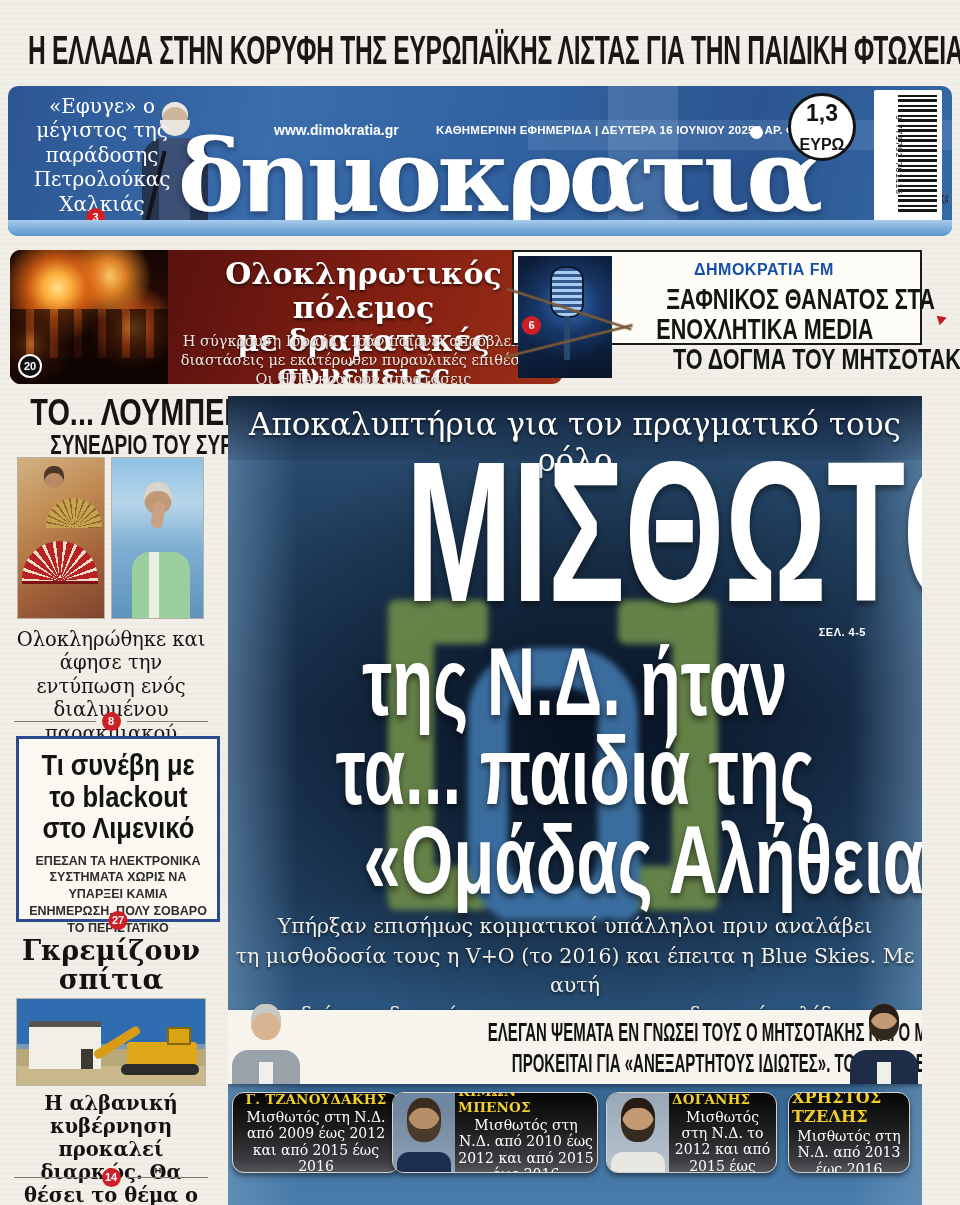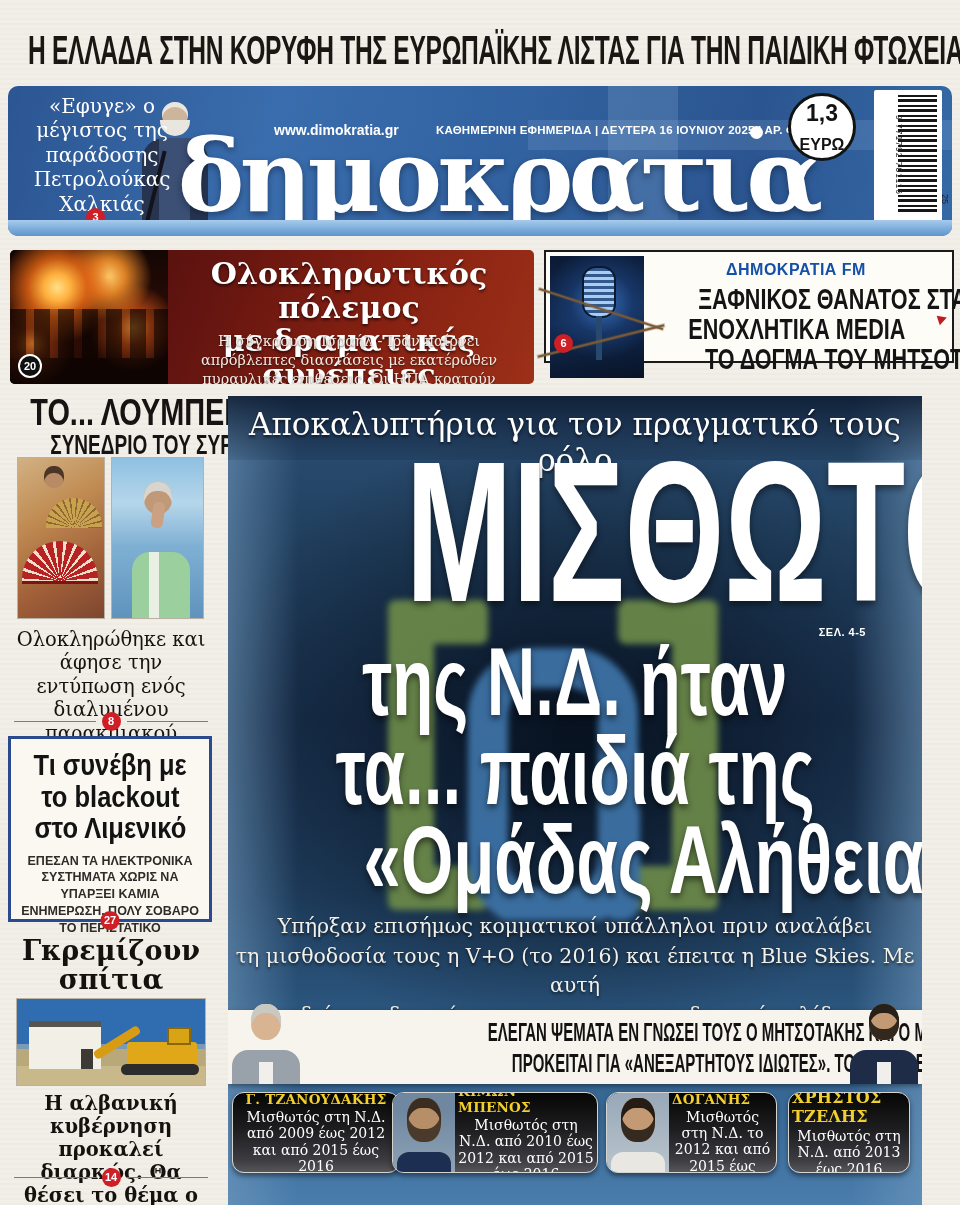--- a/index.html
+++ b/index.html
@@ -42,41 +42,41 @@
   .price .v{font-weight:800;font-size:23px;line-height:1;}
   .price .c{font-weight:800;font-size:16px;line-height:1;margin-top:12px;}
   .barcode{left:866px;top:4px;width:68px;height:142px;background:#fff;border-radius:2px;}
   .barcode .bars{position:absolute;left:24px;top:5px;right:5px;bottom:20px;
      background:repeating-linear-gradient(180deg,#161616 0 2px,transparent 2px 4px,#161616 4px 7px,transparent 7px 10px);}
   .barcode .num{position:absolute;left:-40px;top:60px;width:130px;text-align:center;font-size:8.5px;color:#222;
      transform:rotate(90deg);letter-spacing:1px;}
   .barcode .iss{position:absolute;right:-8px;bottom:28px;font-size:9px;color:#222;transform:rotate(90deg);}
 
   
-  .war{left:10px;top:250px;width:524px;height:134px;border-radius:5px;overflow:hidden;
-    background:linear-gradient(110deg,#3a0d08 0%,#621410 35%,#872112 70%,#9c3018 100%);}
+  .war{left:10px;top:250px;width:524px;height:134px;border-radius:11px;overflow:hidden;
+    background:linear-gradient(110deg,#3a0d08 0%,#621410 35%,#872112 70%,#9c3018 100%);padding-left:29px;}
   .war .fire{left:0;top:0;width:158px;height:134px;
     background:
       radial-gradient(circle at 30% 28%,#ffe08a 0,#ffb13e 9%,rgba(225,100,20,.85) 20%,rgba(120,35,10,0) 38%),
       radial-gradient(circle at 62% 20%,#ffcf6e 0,rgba(240,140,40,.9) 12%,rgba(150,50,12,0) 30%),
       radial-gradient(circle at 78% 58%,#ff9f3a 0,rgba(200,80,20,.8) 12%,rgba(100,30,8,0) 30%),
       radial-gradient(circle at 14% 70%,#ff8f2e 0,rgba(180,70,18,.7) 10%,rgba(90,25,6,0) 26%),
       linear-gradient(180deg,#140604,#2f0d07 55%,#1c0805);}
   .war .fire::after{content:"";position:absolute;left:0;bottom:0;width:100%;height:56%;opacity:.75;
       background:
         linear-gradient(0deg,#0a0302 0 34%,transparent 34%),
         repeating-linear-gradient(90deg,rgba(8,3,2,.9) 0 16px,rgba(50,16,8,.45) 16px 24px);}
   .war .ttl{left:160px;right:6px;top:7px;text-align:center;color:#fff;font-weight:700;
             font-size:30px;line-height:1.12;text-shadow:0 2px 3px rgba(0,0,0,.65);}
   .war .dk{left:162px;right:8px;top:82px;text-align:center;color:#f4e9e2;font-size:14.5px;line-height:1.3;
            text-shadow:0 1px 2px rgba(0,0,0,.6);}
   .war .badge{position:absolute;left:8px;bottom:6px;}
 
   
-  .fm{left:544px;top:250px;width:410px;height:113px;background:#fdfcf7;border:2px solid #1a1a1a;box-sizing:border-box;}
+  .fm{left:512px;top:250px;width:410px;height:95px;background:#fdfcf7;border:2px solid #1a1a1a;box-sizing:border-box;}
   .fm .mic{left:4px;top:4px;width:94px;height:122px;
      background:radial-gradient(circle at 55% 38%,#2f62a8 0 8%,rgba(30,70,130,.5) 34%,rgba(8,18,38,0) 62%),
                 linear-gradient(170deg,#0b1a34,#132c55 50%,#081326);}
   .fm .mic .cap{position:absolute;left:32px;top:10px;width:30px;height:48px;border-radius:14px;border:2px solid #0c1a30;
      background:repeating-linear-gradient(0deg,#a9cdf2 0 3px,#33588c 3px 6px);}
   .fm .mic .stem{position:absolute;left:46px;top:60px;width:6px;height:44px;background:#27496f;}
   .fm .mic .w1,.fm .mic .w2{position:absolute;left:-14px;width:130px;height:2px;background:#7a5a36;
      box-shadow:0 0 0 1px rgba(122,90,54,.35);}
   .fm .mic .w1{top:52px;transform:rotate(18deg);}
   .fm .mic .w2{top:84px;transform:rotate(-14deg);}
@@ -103,21 +103,21 @@
   .sy-ph.r{width:93px;background:linear-gradient(180deg,#8fc0e2 0%,#b6d6ea 28%,#7fb0d4 55%,#5f93bc 100%);}
   .sy-ph.r .hd{position:absolute;left:32px;top:24px;width:28px;height:32px;border-radius:45%;background:#c09a78;
       box-shadow:inset 0 9px 0 rgba(216,216,210,.95);}
   .sy-ph.r .hands{position:absolute;left:40px;top:44px;width:12px;height:26px;background:#caa183;border-radius:5px;transform:rotate(8deg);}
   .sy-ph.r .tank{position:absolute;left:20px;bottom:0;width:58px;height:66px;border-radius:18px 18px 0 0;
       background:linear-gradient(90deg,#9ccf9e 0 30%,#e9efe3 30% 46%,#9ccf9e 46% 100%);}
   .sy-cap{left:10px;top:628px;width:202px;text-align:center;color:#171310;font-size:19.5px;line-height:1.2;}
   .rule{display:flex;align-items:center;gap:6px;}
   .rule .ln{flex:1;height:1px;background:#7c7a74;}
   .rule8{left:14px;top:712px;width:194px;}
-  .blackout{left:8px;top:736px;width:204px;height:186px;border:3px solid #2b4a8e;background:#faf8f1;box-sizing:border-box;}
+  .blackout{left:16px;top:736px;width:204px;height:186px;border:3px solid #2b4a8e;background:#faf8f1;box-sizing:border-box;}
   .blackout .ttl{margin-top:10px;text-align:center;color:#131313;font-weight:800;font-size:30px;line-height:1.05;}
   .blackout .sub{margin-top:9px;text-align:center;color:#2e2c29;font-weight:600;font-size:12.5px;line-height:1.35;padding:0 8px;}
   .blackout .badge{position:absolute;left:50%;bottom:-11px;transform:translateX(-50%);}
   .him-title{left:0;top:936px;width:222px;text-align:center;color:#14110e;font-weight:700;font-size:27px;line-height:1.08;}
   .him-photo{left:16px;top:998px;width:190px;height:88px;overflow:hidden;border:1px solid #b9b2a4;box-sizing:border-box;
      background:linear-gradient(180deg,#2f6cb0 0 52%,#7b9ab8 52% 58%,#b8a87a 58% 78%,#c8b88a 78% 100%);}
   .him-photo .house{position:absolute;left:12px;bottom:16px;width:72px;height:42px;background:#f2efe6;border-top:6px solid #55544f;}
   .him-photo .house::after{content:"";position:absolute;right:8px;bottom:0;width:12px;height:20px;background:#3d3a35;}
   .him-photo .tracks{position:absolute;right:6px;bottom:10px;width:78px;height:11px;background:#2c2c2c;border-radius:6px;}
   .him-photo .body{position:absolute;right:8px;bottom:19px;width:70px;height:24px;background:#e0a818;border-radius:3px;}

